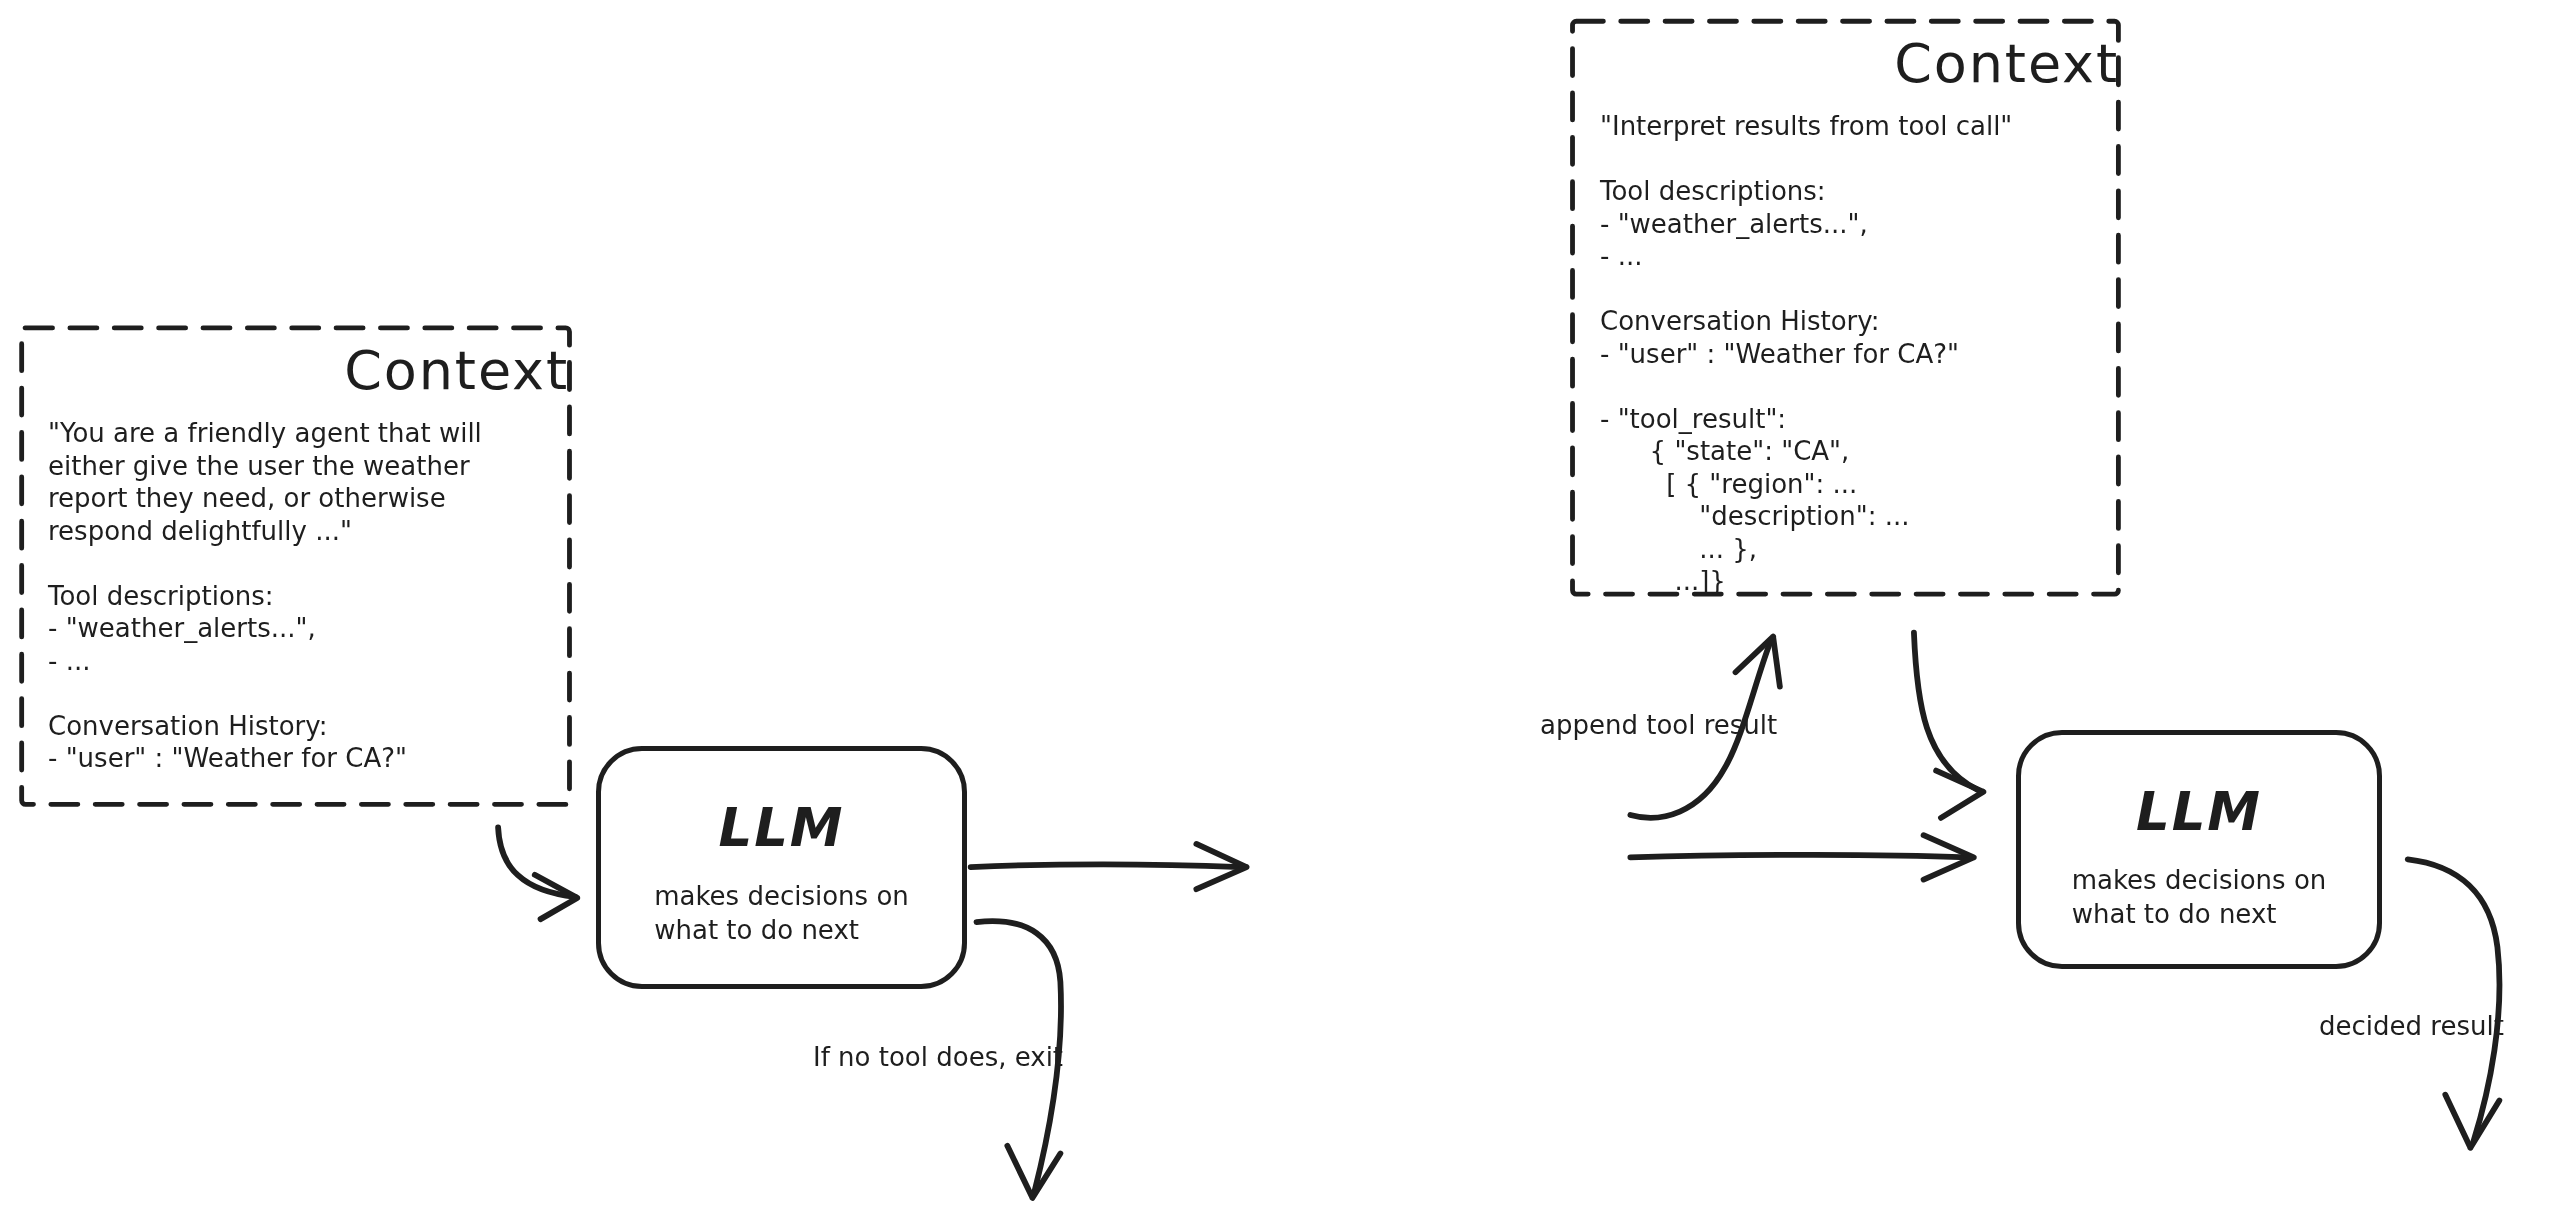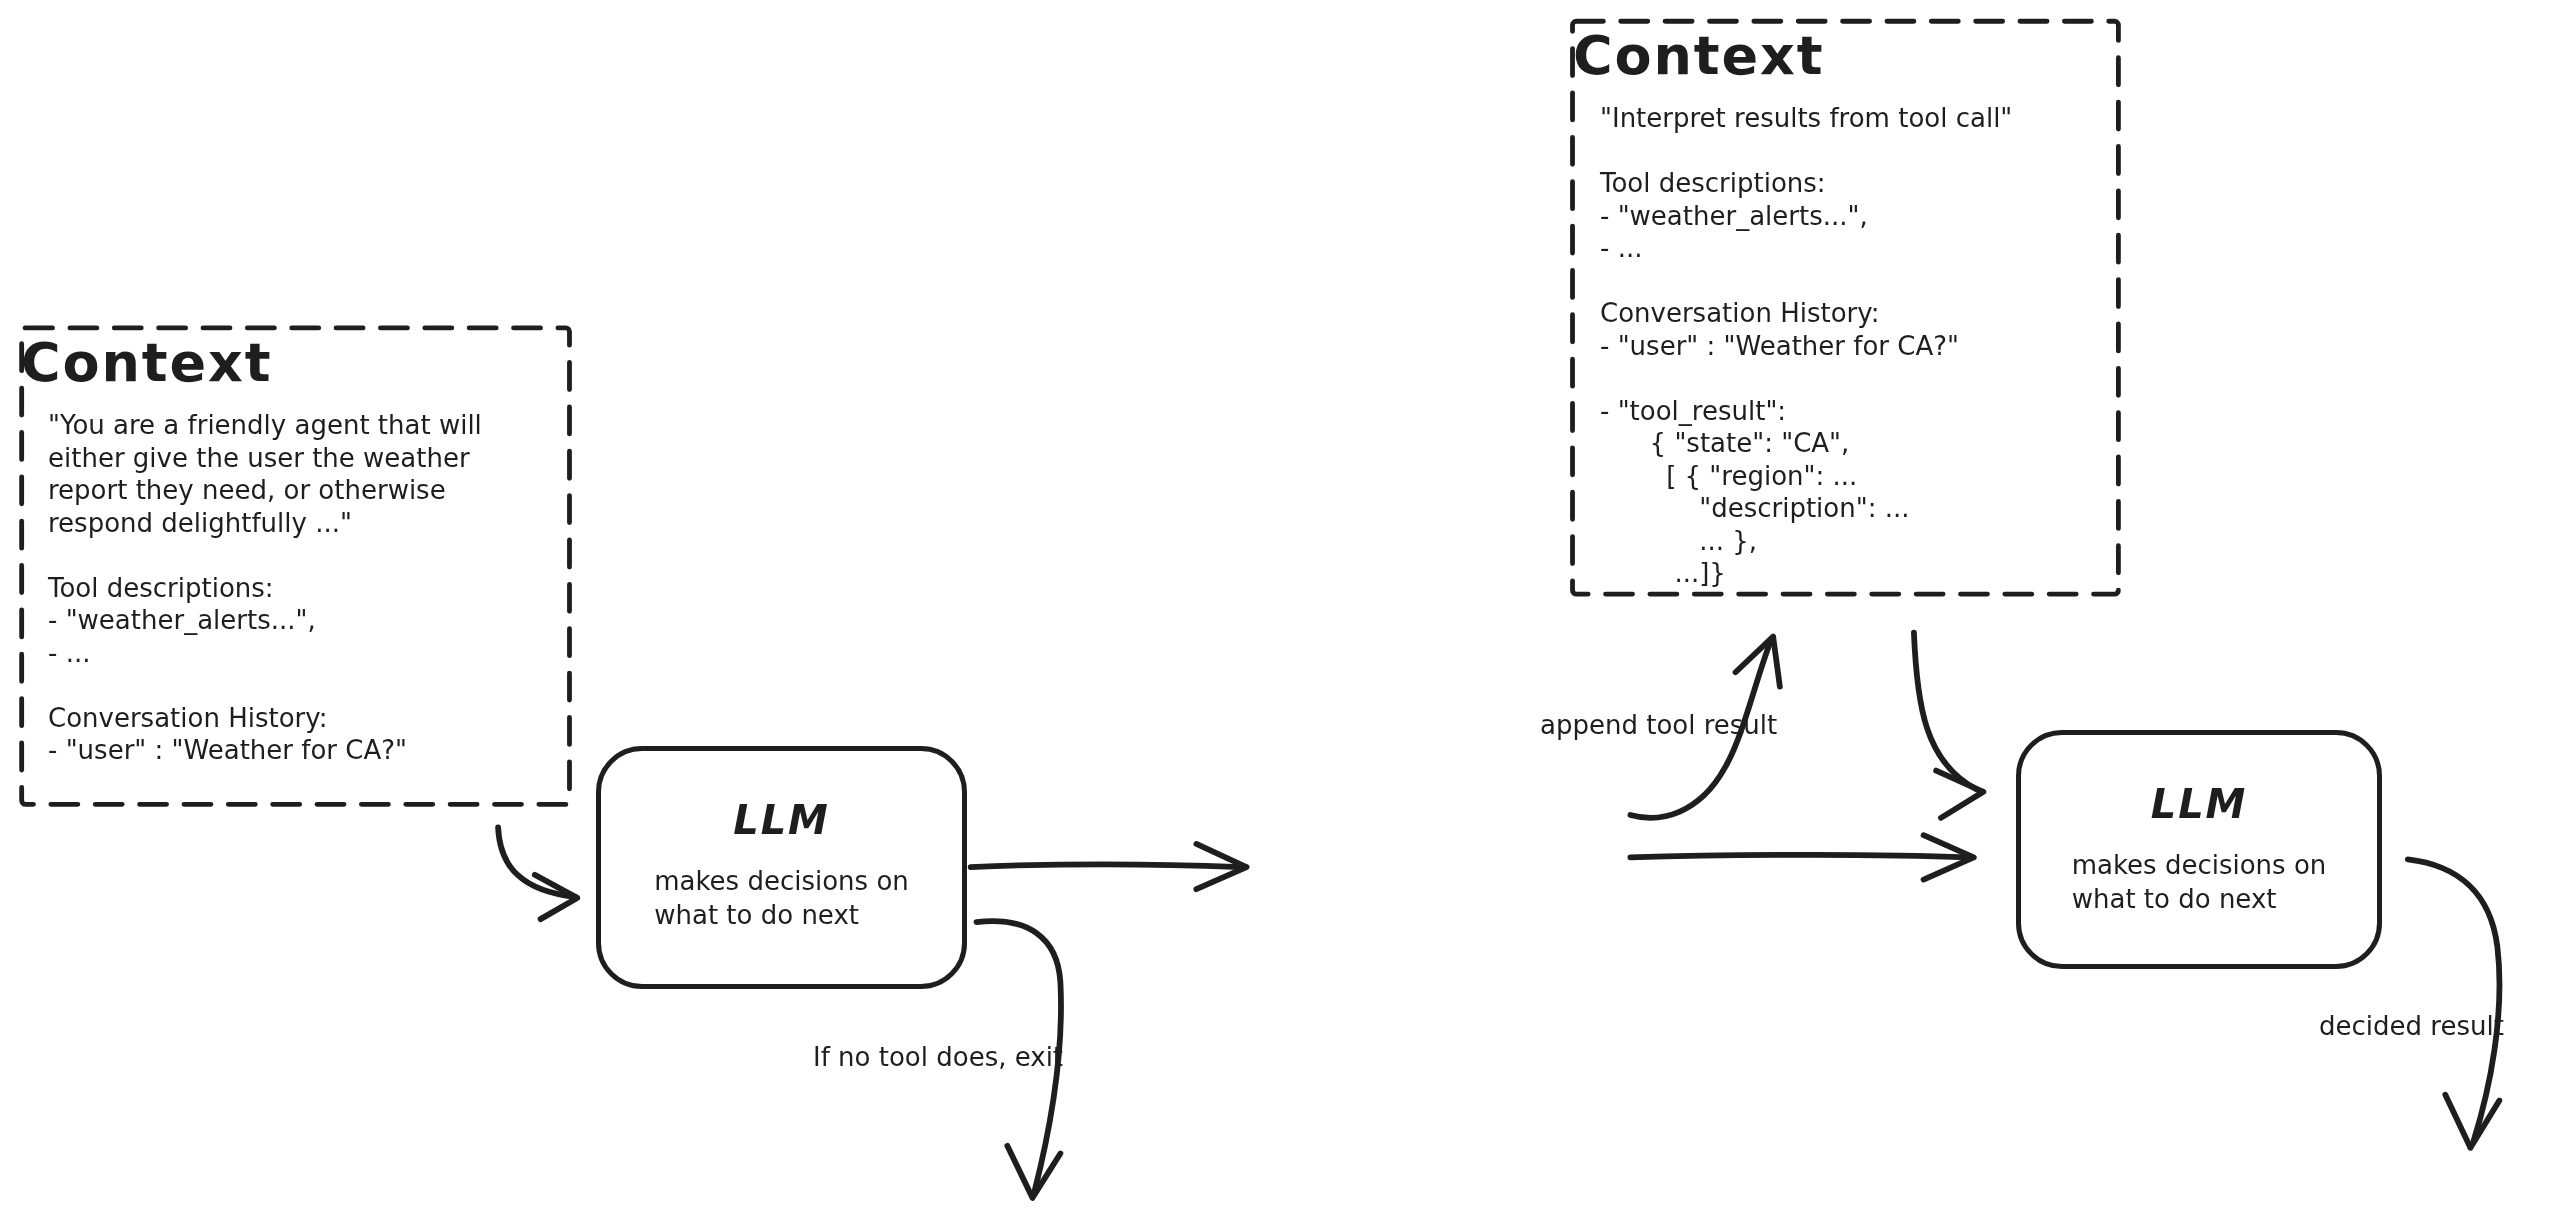--- a/index.html
+++ b/index.html
@@ -13,44 +13,44 @@
   }
   .arrow-layer {
     position:absolute; left:0; top:0; width:2576px; height:1221px;
     pointer-events:none;
   }
   .ctx-box {
     position:absolute;
     box-sizing:border-box;
   }
   .ctx-title {
-    text-align:left;
+    text-align:right;
     font-size:54px;
-    font-weight:700;
+    font-weight:400;
     letter-spacing:1.9px;
-    margin-top:3px;
+    margin-top:11px;
   }
   .ctx-body {
     font-size:26px;
     line-height:1.25;
     white-space:pre-wrap;
     padding:15.4px 23px 0 27px;
   }
   .node {
     position:absolute;
     box-sizing:border-box;
     background:#ffffff;
     border:5.8px solid #1e1e1e;
     border-radius:46px;
     display:flex;
     flex-direction:column;
     align-items:center;
   }
   .node-title {
-    font-size:40px;
+    font-size:53px;
     font-weight:600;
     margin-top:46px;
     letter-spacing:1.9px;
   }
   .node-title.italic { font-style:italic; }
   .node-sub {
     font-size:26px;
     line-height:1.32;
     white-space:pre-wrap;
     text-align:left;

